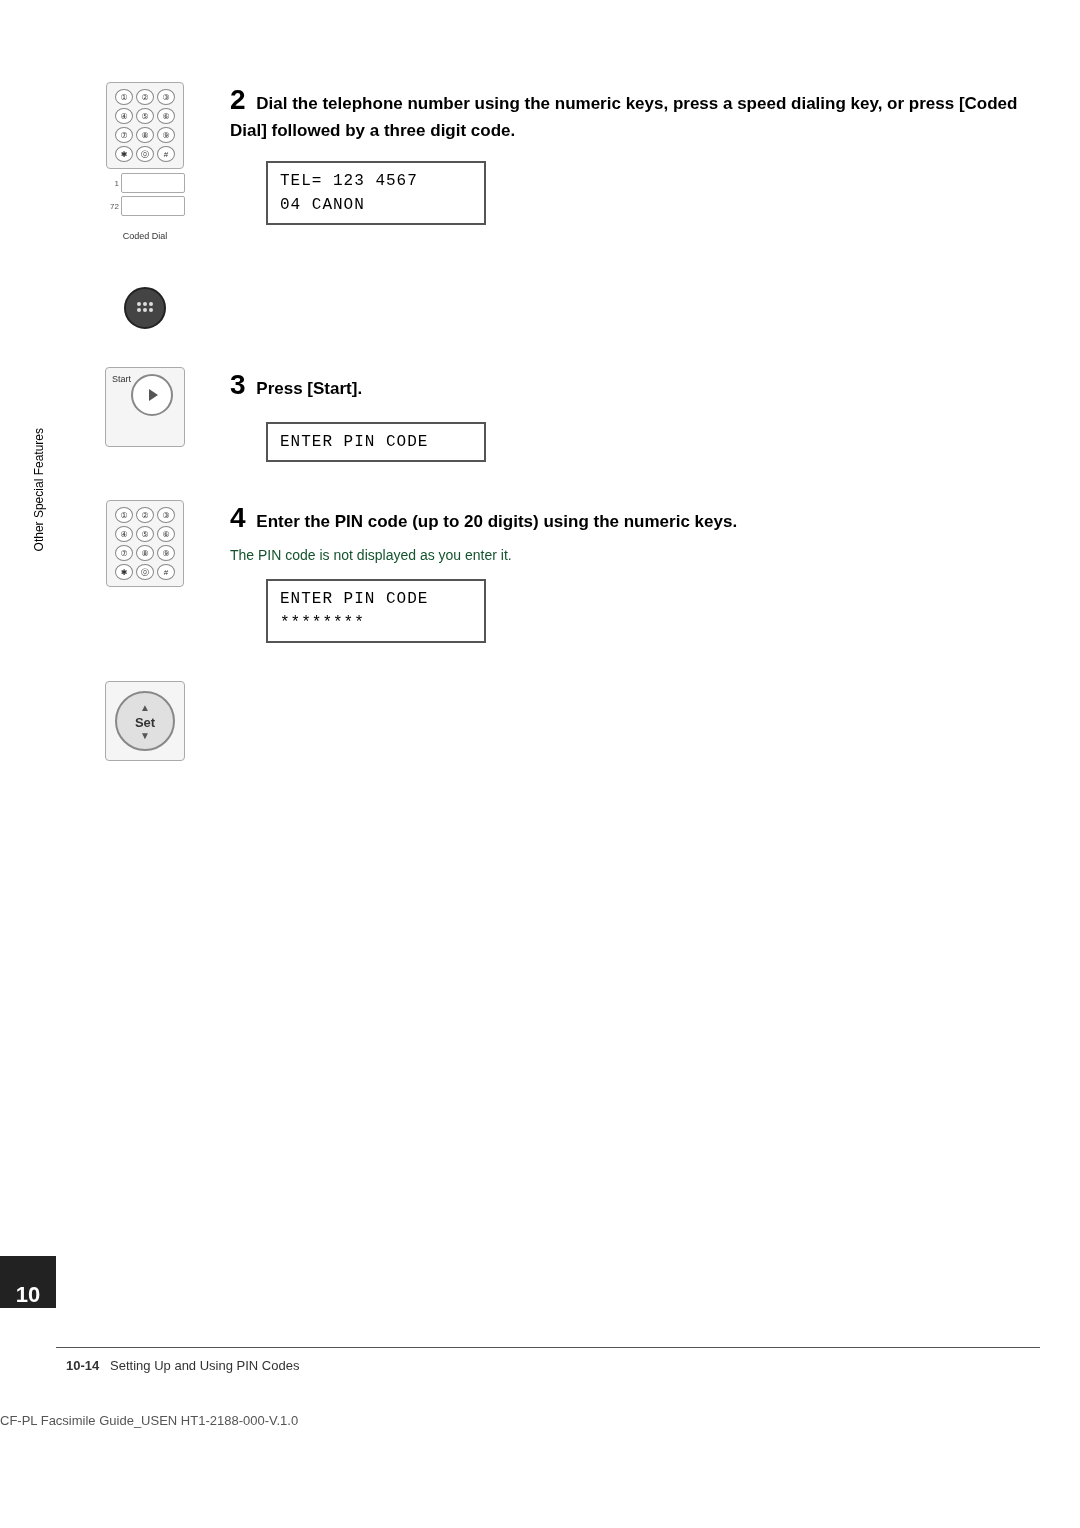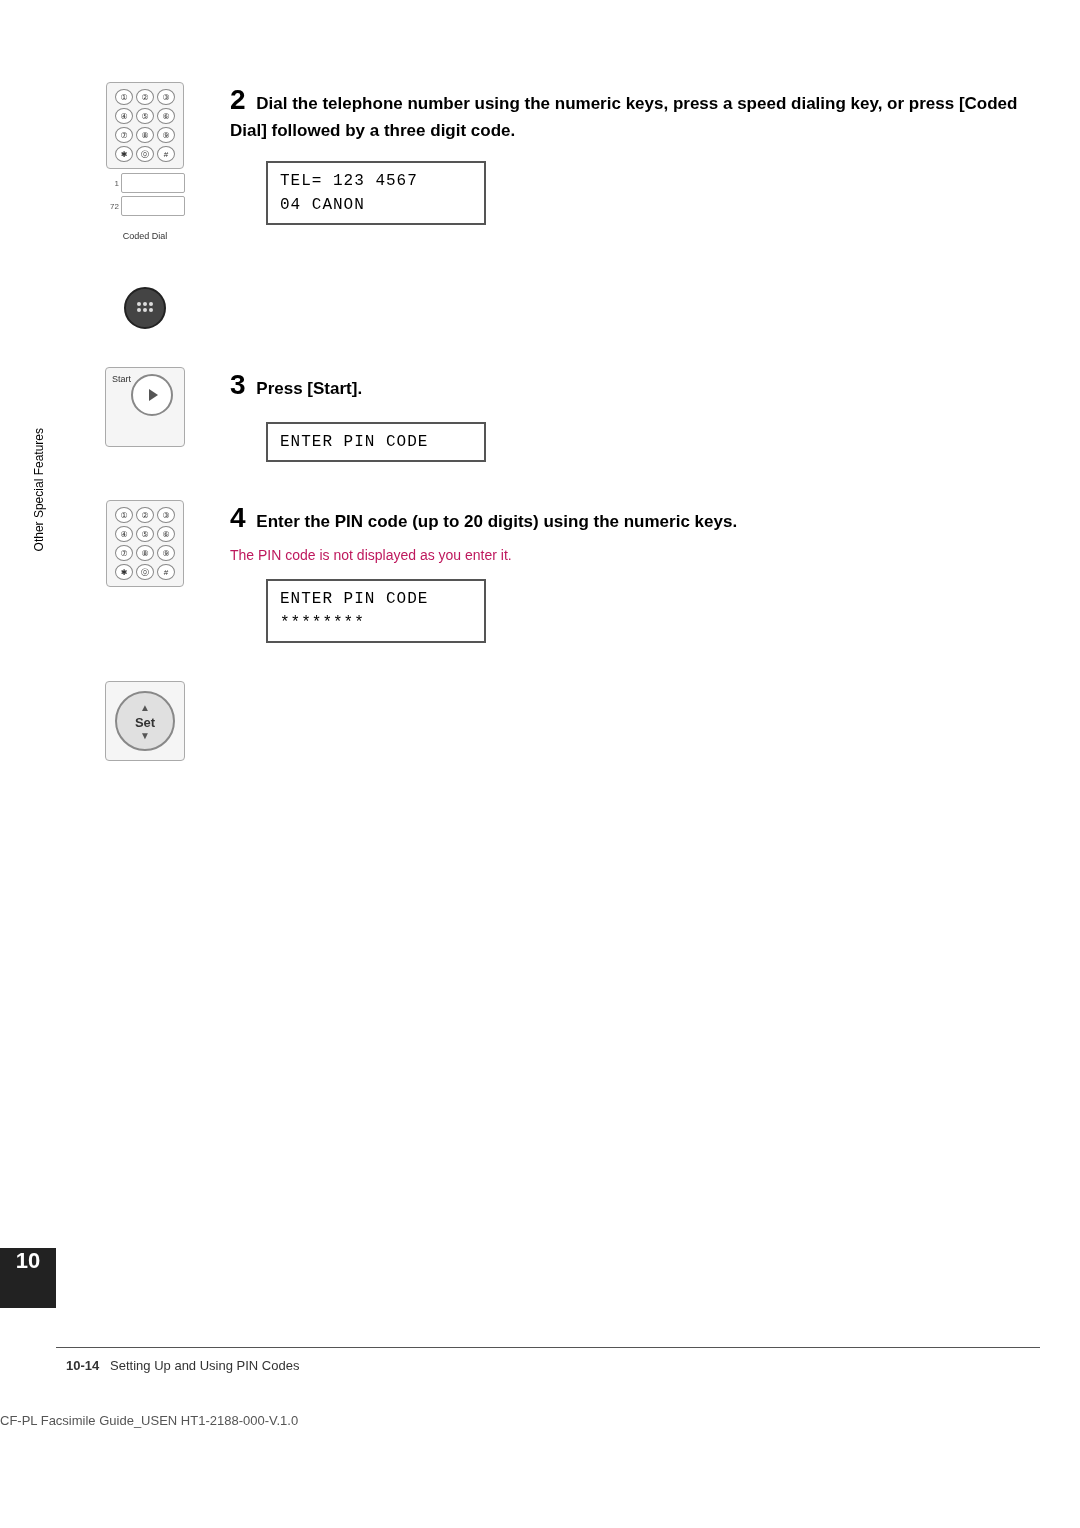--- a/index.html
+++ b/index.html
@@ -39,25 +39,25 @@
       transform: rotate(180deg);
       white-space: nowrap;
     }
 
     
     .chapter-tab {
       position: absolute;
       left: 0;
       bottom: 220px;
       width: 56px;
-      height: 60px;
+      height: 52px;
       background: #222222;
       color: #ffffff;
       display: flex;
-      align-items: flex-start;
+      align-items: flex-end;
       justify-content: center;
       font-size: 22px;
       font-weight: bold;
     }
 
     
     .main-content {
       margin-left: 80px;
       margin-right: 60px;
       padding-top: 20px;
@@ -94,21 +94,21 @@
 
     .step-heading {
       font-size: 17px;
       font-weight: bold;
       margin-bottom: 10px;
       line-height: 1.4;
     }
 
     .step-subtext {
       font-size: 14px;
-      color: #be185d;
+      color: #14532d;
       margin-bottom: 8px;
     }
 
     
     .lcd-box {
       background: #ffffff;
       border: 2px solid #555;
       display: inline-block;
       padding: 6px 12px;
       font-family: 'Courier New', monospace;

